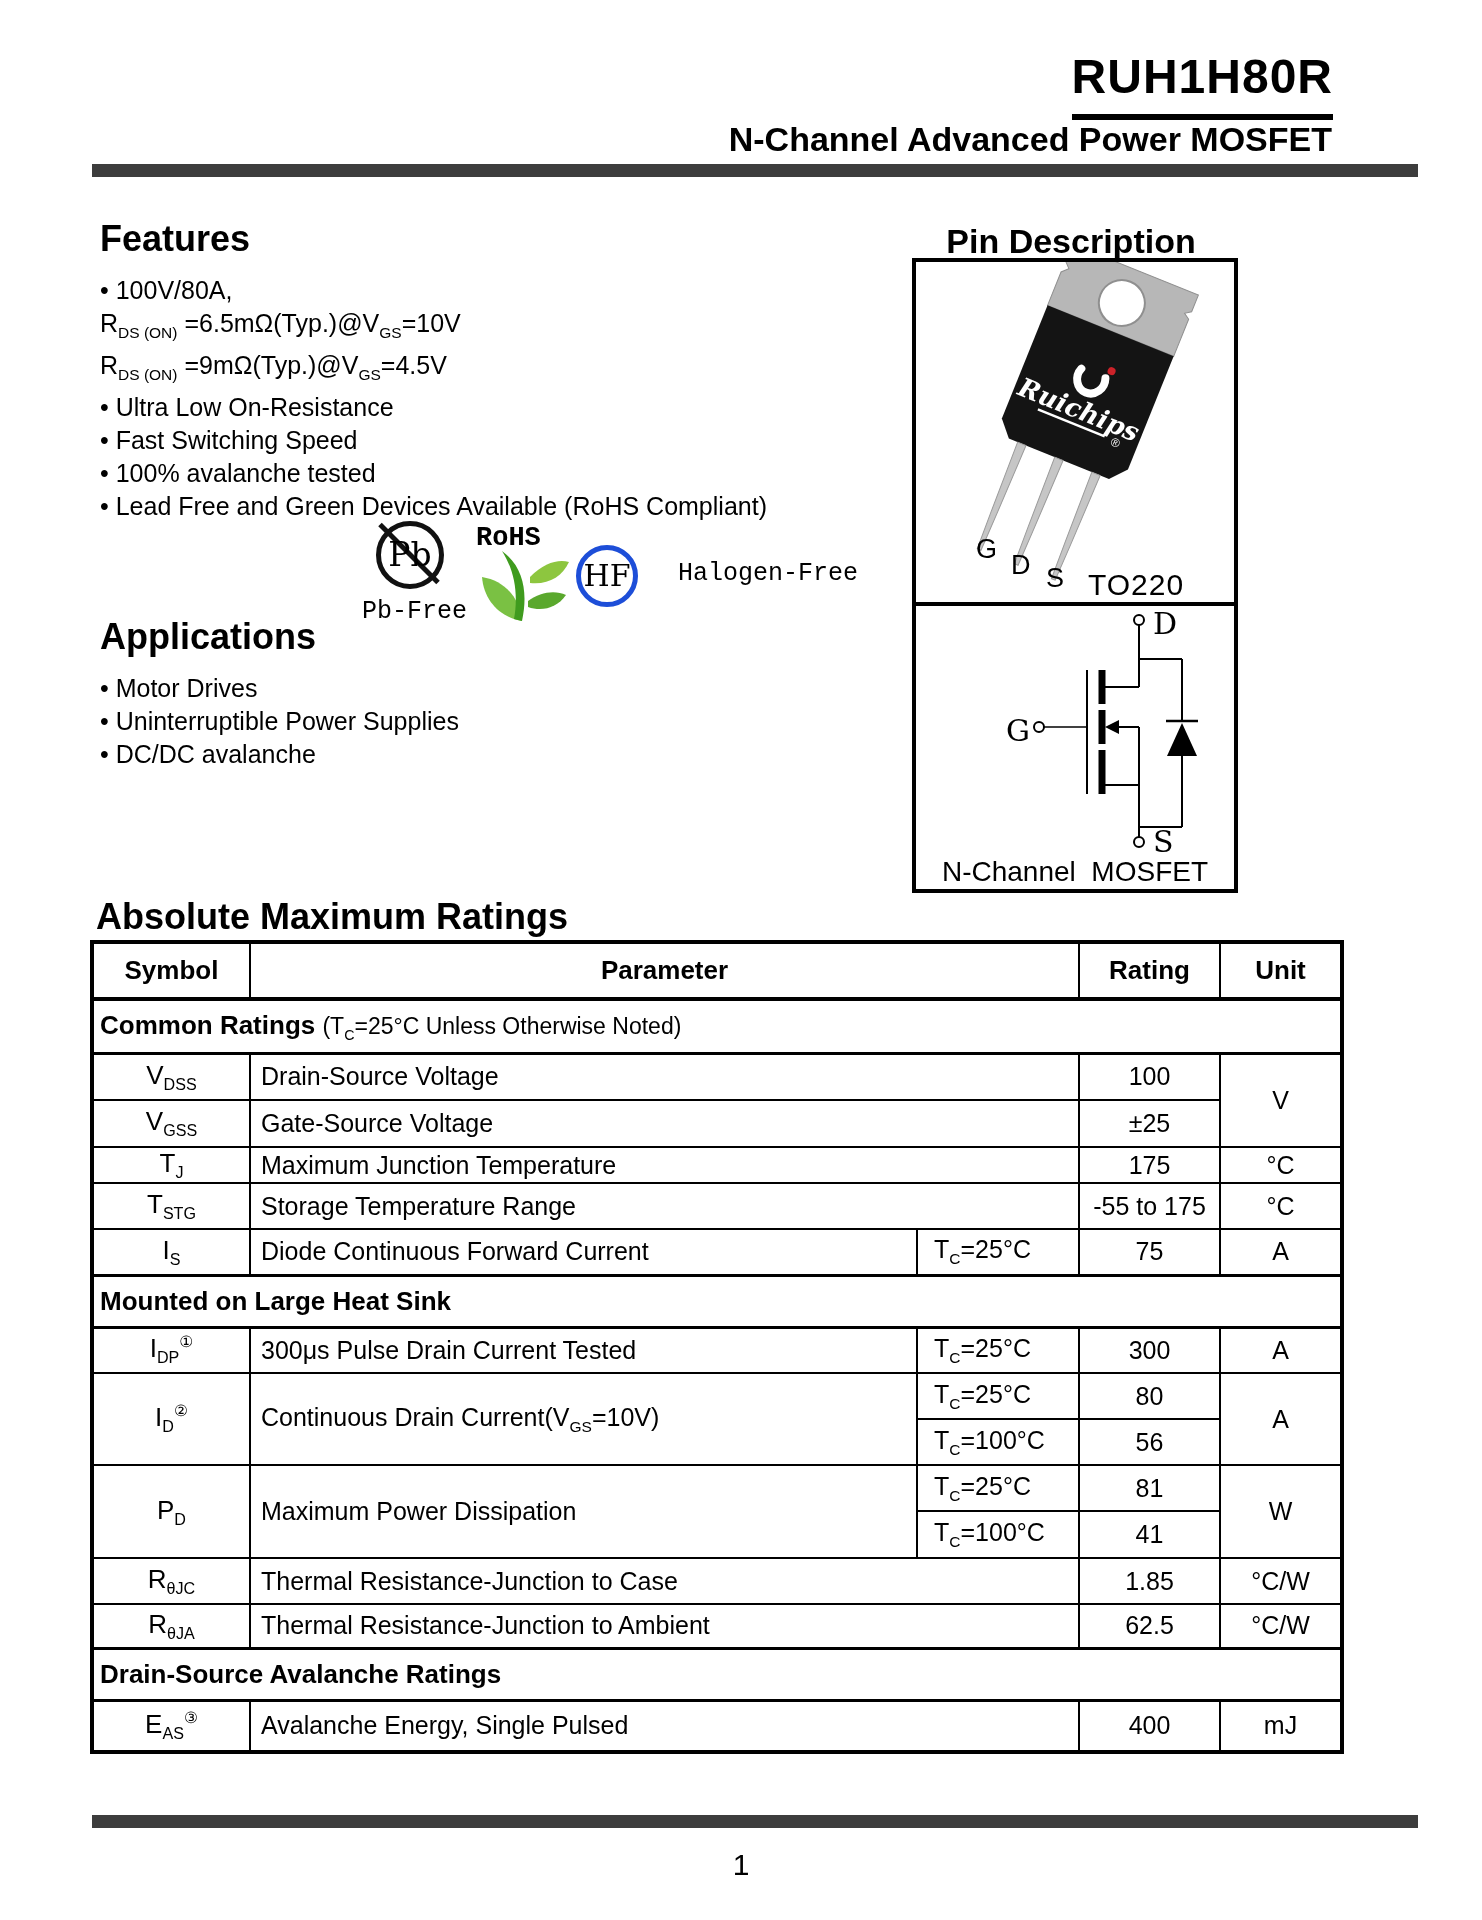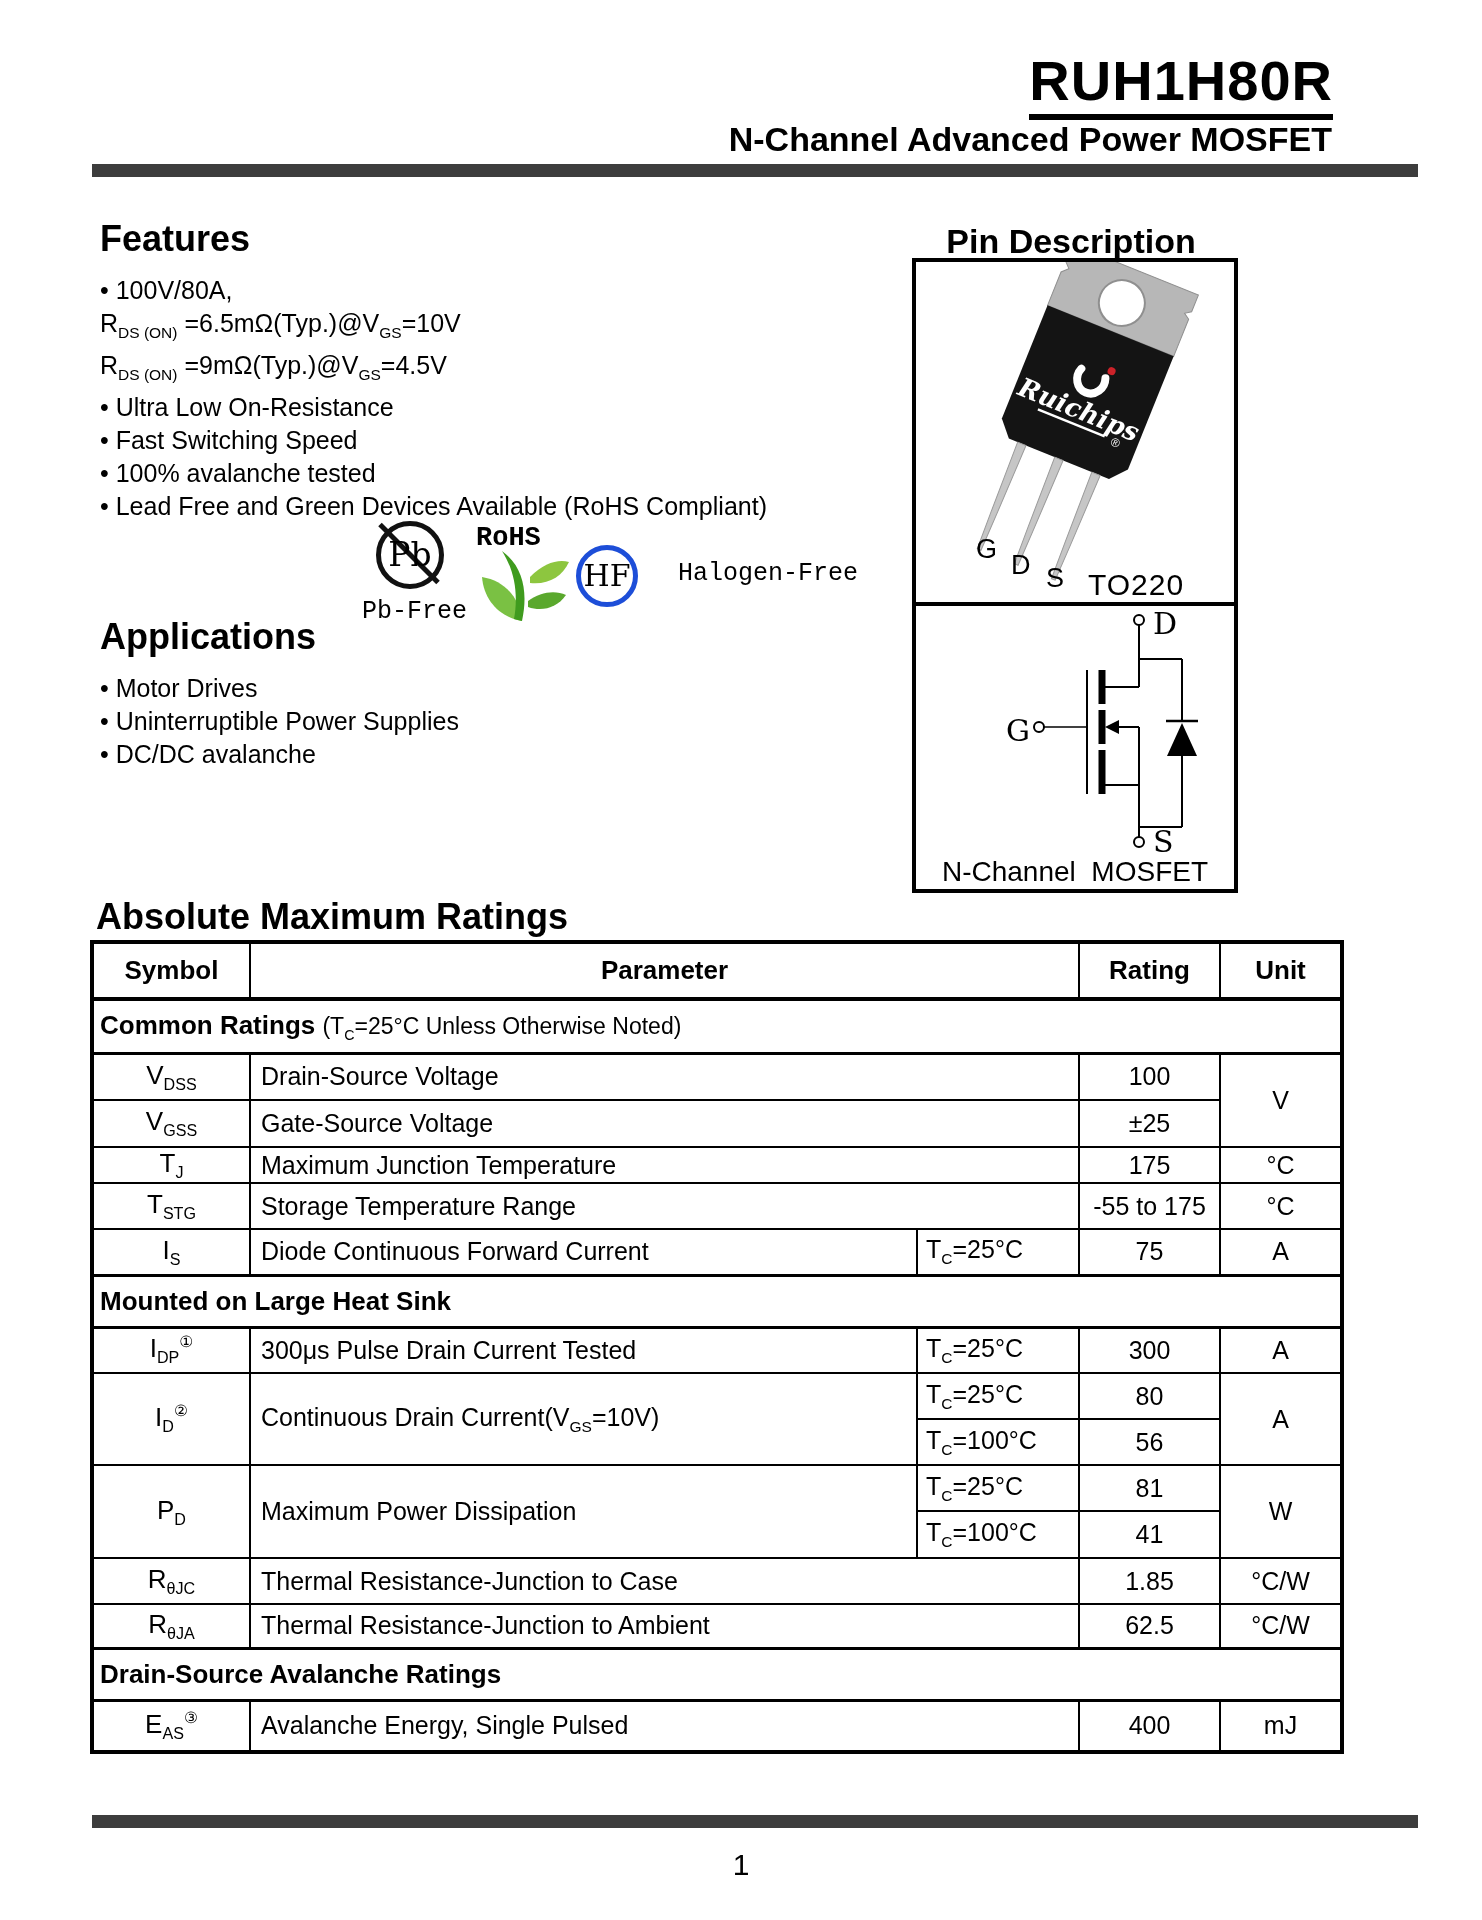--- a/index.html
+++ b/index.html
@@ -1,20 +1,20 @@
 <!DOCTYPE html>
 <html><head>
 <meta charset="utf-8">
 <style>
   html,body{margin:0;padding:0;background:#777;}
   .page{position:relative;width:1482px;height:1920px;background:#ffffff;
         font-family:"Liberation Sans",sans-serif;color:#000;overflow:hidden;margin:0 auto;}
   
-  .part-number{position:absolute;top:52px;right:149px;font-size:56px;font-weight:bold;
-               letter-spacing:1px;border-bottom:6px solid #000;padding-bottom:3px;line-height:1.05;}
+  .part-number{position:absolute;top:52px;right:149px;font-size:48px;font-weight:bold;
+               letter-spacing:1px;border-bottom:6px solid #000;padding-bottom:12px;line-height:1.05;}
   .subtitle{position:absolute;top:120px;right:150px;font-size:34px;font-weight:bold;}
   .bar{position:absolute;left:92px;width:1326px;height:13px;background:#3d3d3d;}
   .bar.top{top:164px;}
   .bar.bottom{top:1815px;}
   
   .features{position:absolute;left:100px;top:218px;width:660px;}
   .sec-heading{font-size:36px;font-weight:bold;margin:0 0 14px 0;}
   .fline{font-size:25px;line-height:33px;white-space:nowrap;}
   sub{font-size:0.62em;}
   sup.circ{font-size:0.6em;}
@@ -44,21 +44,21 @@
   .mos-caption{position:absolute;left:0;top:250px;width:100%;text-align:center;
                font-size:28px;white-space:pre;}
   
   .amr-heading{position:absolute;left:96px;top:896px;font-size:36px;font-weight:bold;}
   table.amr{position:absolute;left:90px;top:940px;width:1250px;border-collapse:collapse;
             border:4px solid #000;table-layout:fixed;}
   table.amr td{border:2px solid #000;font-size:25px;padding:0 6px;overflow:hidden;}
   table.amr td.hdr{font-weight:bold;text-align:center;font-size:26px;border-bottom:4px solid #000;}
   table.amr td.sym{text-align:center;font-size:26px;}
   table.amr td.param{text-align:left;padding-left:10px;}
-  table.amr td.cond{text-align:left;padding-left:8px;margin-top:36px;}
+  table.amr td.cond{text-align:left;padding-left:16px;margin-top:36px;}
   table.amr td.rating,table.amr td.unit{text-align:center;}
   table.amr tr.section td{border-top:3px solid #000;border-bottom:3px solid #000;font-size:26px;}
   .sec-bold{font-weight:bold;}
   .sec-note{font-size:23px;font-weight:normal;}
   
   .page-number{position:absolute;left:0;top:1848px;width:1482px;text-align:center;font-size:30px;}
 </style>
 </head>
 <body>
 

